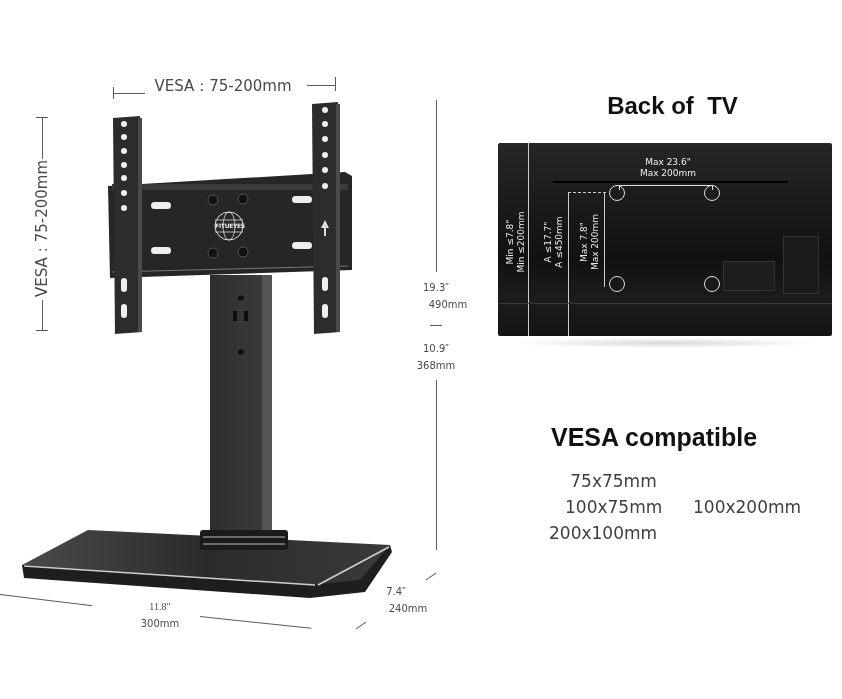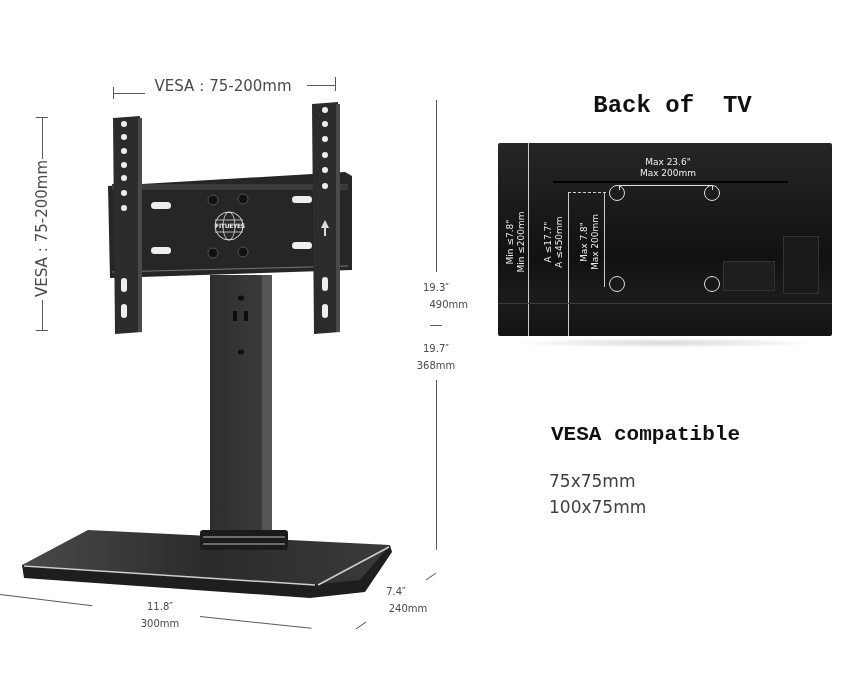--- a/index.html
+++ b/index.html
@@ -1,20 +1,20 @@
 <!DOCTYPE html>
 <html><head>
 <meta charset="utf-8">
 <style>
   html, body { margin:0; padding:0; background:#ffffff; }
   body { width:842px; height:699px; position:relative; overflow:hidden; font-family:"DejaVu Sans", sans-serif; color:#3a3a3a; }
   .abs { position:absolute; }
   .dim-text { font-family:"DejaVu Sans", sans-serif; color:#4a4a4a; font-size:10px; line-height:17px; text-align:center; }
   .line { position:absolute; background:#5a5a5a; }
-  .title { font-family:Liberation Mono, monospace; font-weight:bold; color:#111; }
+  .title { font-family:Liberation Sans, sans-serif; font-weight:bold; color:#111; }
   .vesa-list { font-size:17px; color:#3f3f3f; line-height:26px; }
   svg { display:block; }
 </style>
 </head>
 <body>
 
 <div>
 
   <div class="line" style="left:113px; top:87px; width:1px; height:12px;"></div>
   <div class="line" style="left:113px; top:93px; width:32px; height:1px;"></div>
@@ -103,28 +103,28 @@
       <rect x="322" y="277" width="6" height="14" rx="3"></rect>
       <rect x="322" y="304" width="6" height="14" rx="3"></rect>
     </g>
     <polygon points="325,220 321,228 329,228" fill="#ddd"></polygon>
     <rect x="324" y="228" width="2" height="8" fill="#ddd"></rect>
   </svg>
   <div class="abs" style="left:213px; top:222px; width:34px; font-size:6px; font-weight:bold; color:#eee; text-align:center; letter-spacing:-0.3px;">FITUEYES</div>
 
   <div class="line" style="left:436px; top:100px; width:1px; height:172px;"></div>
   <div class="abs dim-text" style="left:396px; top:279px; width:80px;">19.3″</div>
-  <div class="abs dim-text" style="left:388px; top:296px; width:80px;text-align:right;">490mm</div>
+  <div class="abs dim-text" style="left:408px; top:296px; width:80px;">490mm</div>
   <div class="line" style="left:430px; top:325px; width:12px; height:1px;"></div>
-  <div class="abs dim-text" style="left:396px; top:340px; width:80px;">19.7″</div>
+  <div class="abs dim-text" style="left:396px; top:340px; width:80px;">10.9″</div>
   <div class="abs dim-text" style="left:396px; top:357px; width:80px;">368mm</div>
   <div class="line" style="left:436px; top:380px; width:1px; height:170px;"></div>
 
   <div class="line" style="left:0px; top:594px; width:93px; height:1px; transform:rotate(7deg); transform-origin:left;"></div>
-  <div class="abs dim-text" style="left:125px; top:598px; width:70px;">11.8″</div>
+  <div class="abs dim-text" style="left:125px; top:598px; width:70px;font-family:Liberation Serif, serif;">11.8″</div>
   <div class="abs dim-text" style="left:120px; top:615px; width:80px;text-align:center;">300mm</div>
   <div class="line" style="left:200px; top:616px; width:112px; height:1px; transform:rotate(6deg); transform-origin:left;"></div>
 
   <div class="line" style="left:425px; top:576px; width:12px; height:1px; transform:rotate(-35deg);"></div>
   <div class="abs dim-text" style="left:366px; top:583px; width:60px;">7.4″</div>
   <div class="abs dim-text" style="left:372px; top:600px; width:72px;">240mm</div>
   <div class="line" style="left:355px; top:625px; width:12px; height:1px; transform:rotate(-35deg);"></div>
 </div>
 
 <div>
@@ -164,24 +164,26 @@
     </div>
 
     <div class="abs" style="left:225px; top:118px; width:50px; height:28px; background:#1e1e1e; border:1px solid #333;"></div>
     <div class="abs" style="left:285px; top:93px; width:34px; height:56px; background:#1a1a1a; border:1px solid #333;"></div>
     <div class="abs" style="left:0; top:160px; width:334px; height:1px; background:#3a3a3a;"></div>
   </div>
   <div class="abs" style="left:510px; top:338px; width:310px; height:10px; background:radial-gradient(ellipse at center,#d8d8d8 0%,#fff 70%);"></div>
 </div>
 
 <div>
-  <div class="abs title" style="left:551px; top:423px; font-size:21px;">VESA compatible</div>
+  <div class="abs title" style="left:551px; top:423px; font-size:25px;">VESA compatible</div>
   <div class="abs vesa-list" style="left:549px; top:468px; width:260px;">
-    <div style="display:flex;">
+    <div style="display:flex;text-align:center;">
       <span style="width:129px;">75x75mm</span>
     </div>
     <div style="display:flex;">
-      <span style="width:128px;">100x75mm</span>
+      <span style="width:128px;margin-left:16px;">100x75mm</span>
+      <span>100x200mm</span>
     </div>
     <div style="display:flex;">
+      <span style="width:129px;">200x100mm</span>
     </div>
   </div>
 </div>
 
 </body></html>

